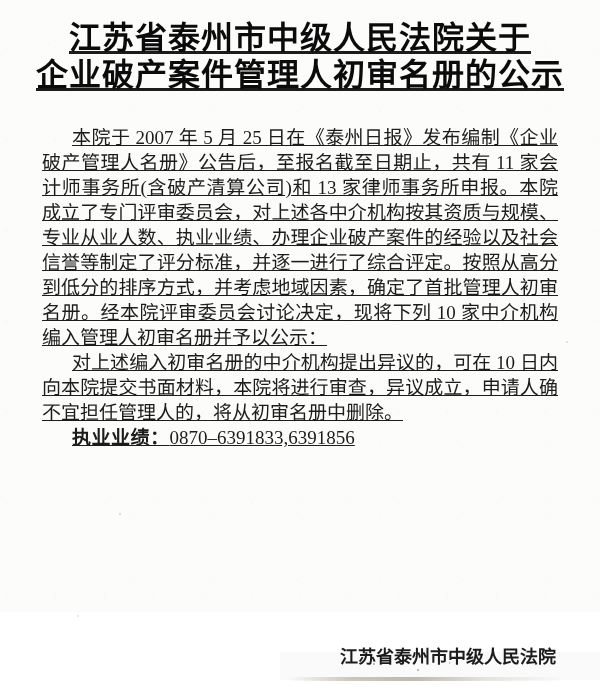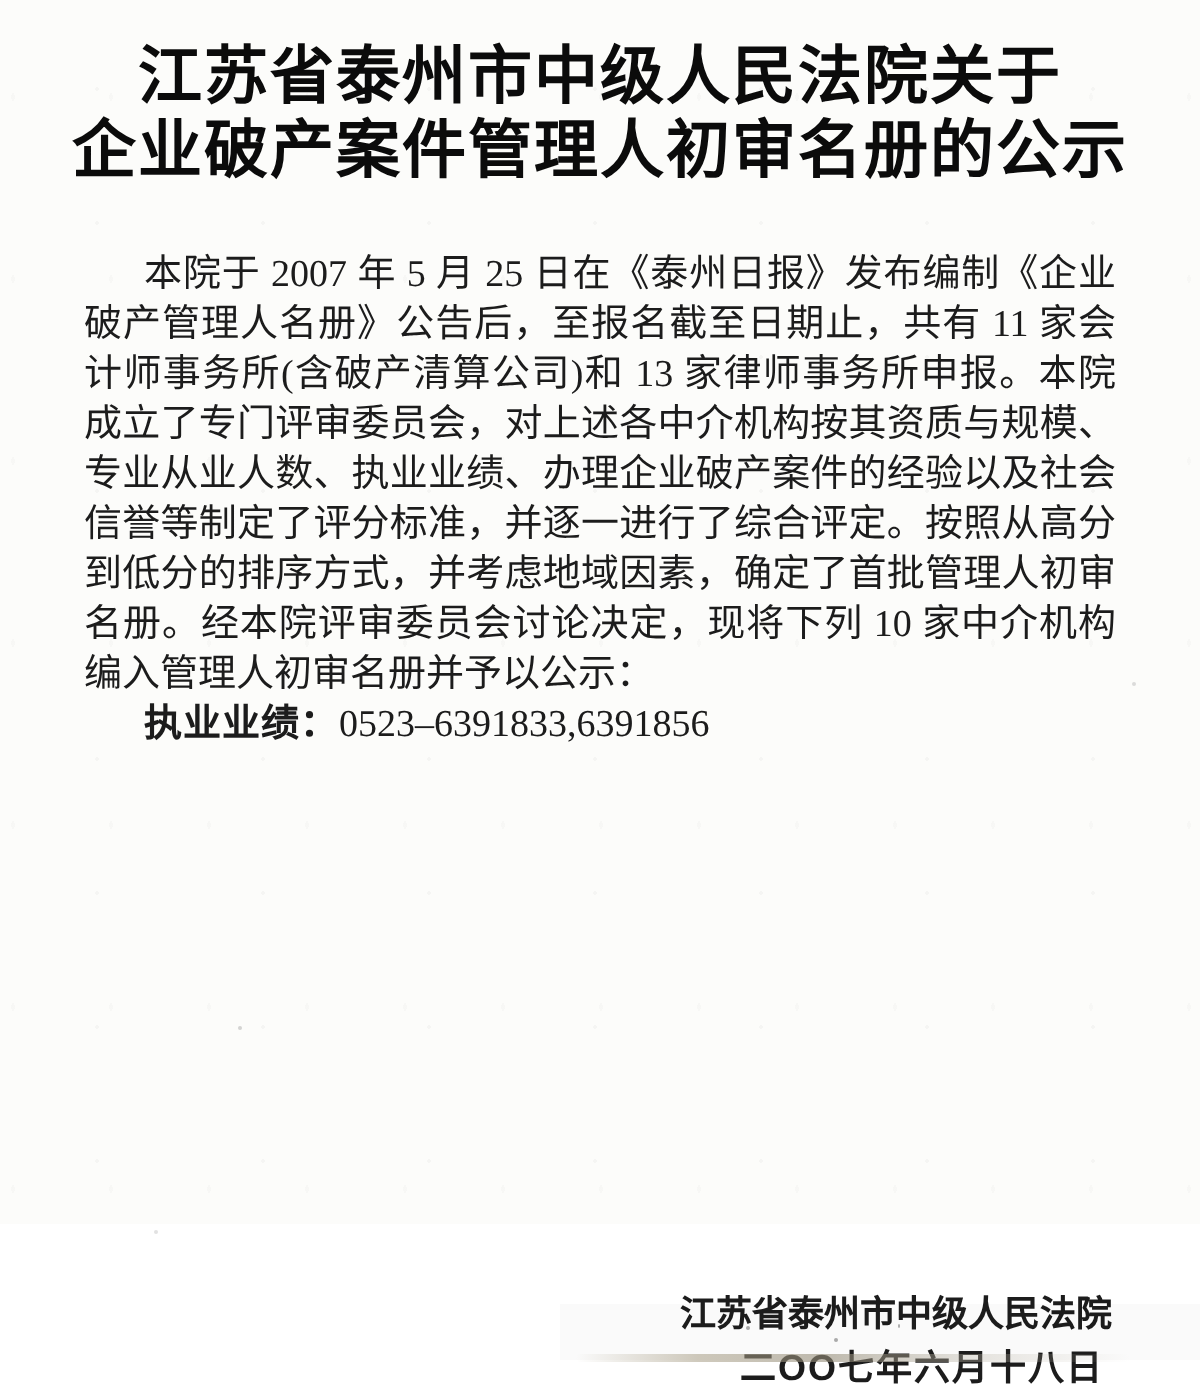--- a/index.html
+++ b/index.html
@@ -18,20 +18,21 @@
   .page{
     position:relative;
     width:600px;height:612px;
     background:var(--page-bg);
     
     background-image:
       radial-gradient(rgba(120,120,120,0.05) 1px, transparent 1px),
       radial-gradient(rgba(140,140,140,0.04) 1px, transparent 1px);
     background-size:83px 67px, 49px 91px;
     background-position:7px 11px, 31px 3px;
+    text-decoration:underline;
   }
   .title{
     padding-top:20px;
     text-align:center;
     font-family:"Liberation Sans","DejaVu Sans",sans-serif;
     font-weight:900;
     font-size:32px;
     line-height:37px;
     color:var(--title-ink);
     letter-spacing:1px;
@@ -106,26 +107,26 @@
 
 <div class="page">
 
   <h1 class="title">
     <span class="tline">江苏省泰州市中级人民法院关于</span>
     <span class="tline">企业破产案件管理人初审名册的公示</span>
   </h1>
 
   <div class="body-text">
     <p>本院于 2007 年 5 月 25 日在《泰州日报》发布编制《企业破产管理人名册》公告后，至报名截至日期止，共有 11 家会计师事务所(含破产清算公司)和 13 家律师事务所申报。本院成立了专门评审委员会，对上述各中介机构按其资质与规模、专业从业人数、执业业绩、办理企业破产案件的经验以及社会信誉等制定了评分标准，并逐一进行了综合评定。按照从高分到低分的排序方式，并考虑地域因素，确定了首批管理人初审名册。经本院评审委员会讨论决定，现将下列 10 家中介机构编入管理人初审名册并予以公示：</p>
-    <p class="contact-line"><span class="contact-label">执业业绩：</span><span>0523–6391833,6391856</span></p>
+    <p>对上述编入初审名册的中介机构提出异议的，可在 10 日内向本院提交书面材料，本院将进行审查，异议成立，申请人确不宜担任管理人的，将从初审名册中删除。</p>
+    <p class="contact-line"><span class="contact-label">执业业绩：</span><span>0870–6391833,6391856</span></p>
   </div>
 
   <div class="signature">
     <div class="sig-org">江苏省泰州市中级人民法院</div>
-    <div class="sig-date">二OO七年六月十八日</div>
   </div>
 
   <div class="shade"></div>
   <div class="smudge"></div>
   <i class="speck s1"></i>
   <i class="speck s2"></i>
   <i class="speck s3"></i>
   <i class="speck s4"></i>
   <i class="speck s5"></i>
   <i class="speck s6"></i>

